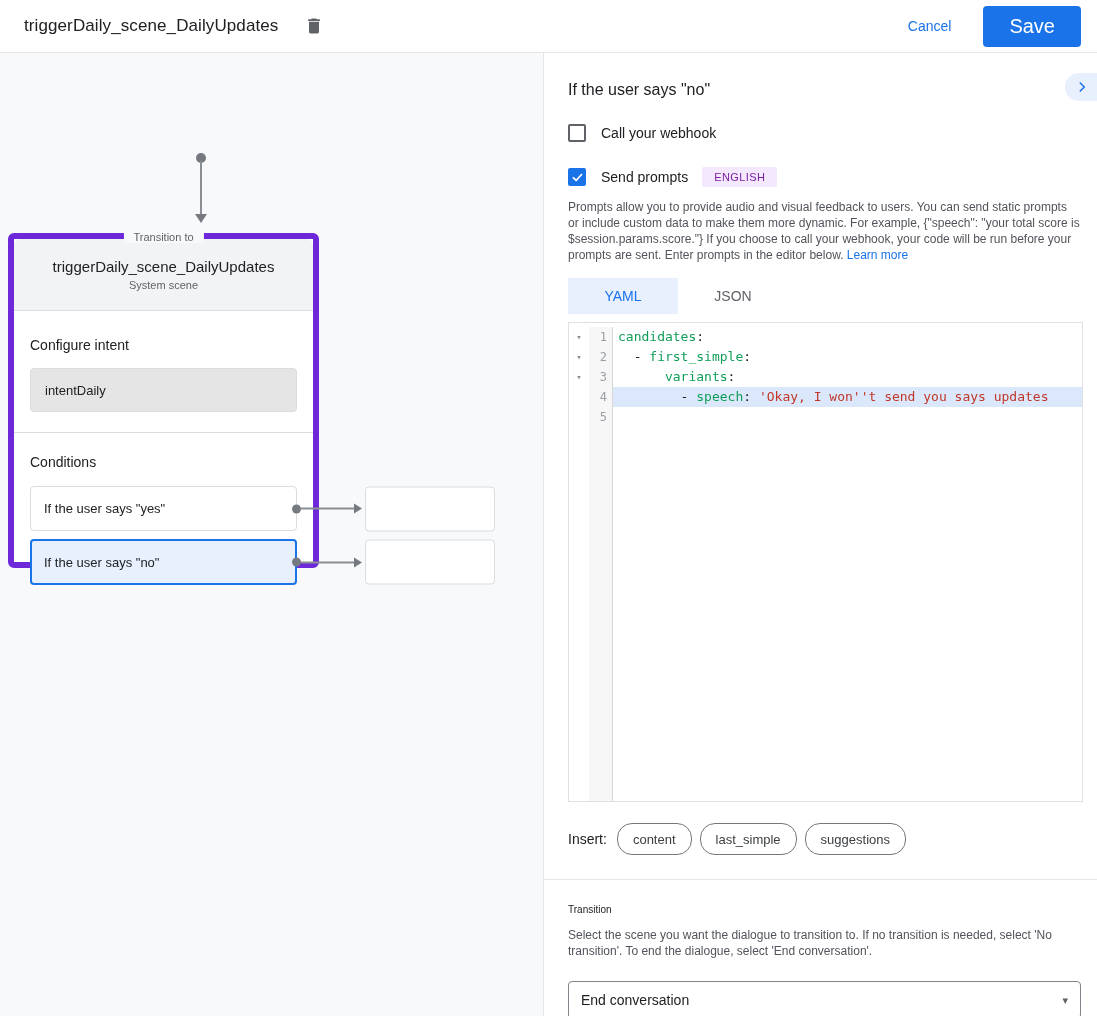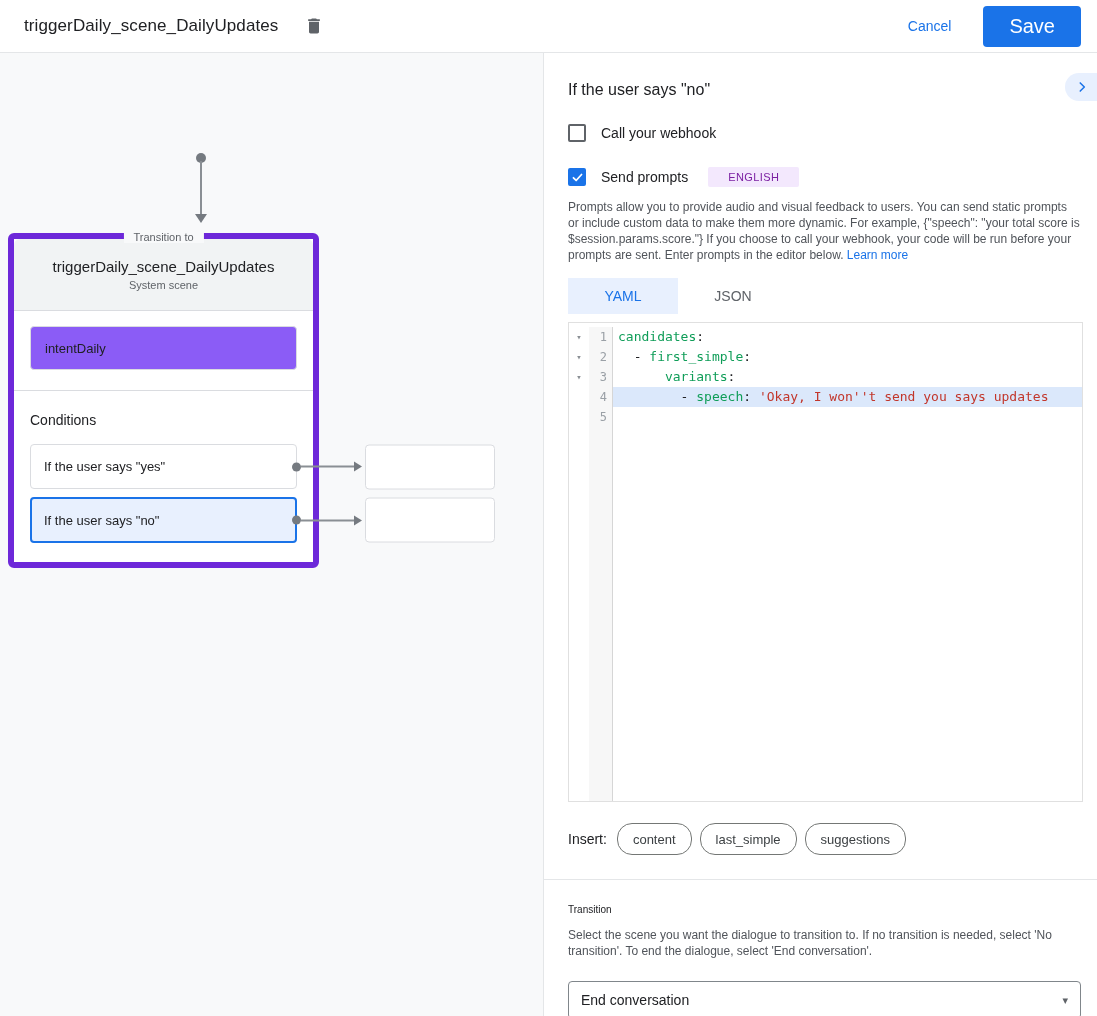--- a/index.html
+++ b/index.html
@@ -34,21 +34,21 @@
   .v-arrow .line { position:absolute; left:4px; top:8px; width:2px; height:53px; background:#8a8f94; }
   .v-arrow .head { position:absolute; left:-1px; top:61px; width:0; height:0;
     border-left:6px solid transparent; border-right:6px solid transparent; border-top:9px solid #757a80; }
 
   .scene-card { position:absolute; left:8px; top:180px; width:311px; height:335px; background:#fff;
     border:6px solid #6d28d9; border-radius:6px; }
   .scene-card-header { height:72px; background:#f1f3f4; border-bottom:1px solid #dadce0;
     border-radius:6px 6px 0 0; display:flex; flex-direction:column; align-items:center; justify-content:center; }
   .scene-card-body { padding:0 16px; }
   .section-heading { font-size:14px; color:#202124; }
-  .intent-box { margin-top:15px; height:44px; border:1px solid #dadce0; border-radius:4px; background:#8b5cf6;
+  .intent-box { margin-top:15px; height:44px; border:1px solid #dadce0; border-radius:4px; background:#e5e5e5;
     display:flex; align-items:center; padding:0 14px; font-size:13px; cursor:pointer; }
   .card-divider { margin:20px -16px 0 -16px; border-top:1px solid #dadce0; }
 
   .cond-row { position:relative; margin-top:16px; }
   .cond-row + .cond-row { margin-top:8px; }
   .cond-box { height:45px; border:1px solid #dadce0; border-radius:4px; background:#fff;
     display:flex; align-items:center; padding:0 13px; font-size:13px; cursor:pointer; }
   .cond-row.selected .cond-box { background:#e8f0fe; border:2px solid #1a73e8; height:46px; padding:0 12px; }
   .connector { position:absolute; left:100%; top:50%; transform:translateY(-50%);
     display:flex; align-items:center; }
@@ -66,22 +66,22 @@
   .panel-title { font-size:16px; }
   .collapse-pill { position:absolute; right:0; top:20px; width:32px; height:28px; background:#e8f0fe;
     border:none; border-radius:14px 0 0 14px; display:flex; align-items:center; justify-content:flex-start;
     padding-left:10px; cursor:pointer; }
 
   .check-row { display:flex; align-items:center; margin-top:25px; }
   .checkbox { width:18px; height:18px; border:2px solid #5f6368; border-radius:2px; background:#fff;
     flex:0 0 auto; cursor:pointer; display:flex; align-items:center; justify-content:center; }
   .checkbox.checked { background:#1a73e8; border-color:#1a73e8; }
   .check-label { font-size:14px; font-weight:500; margin-left:15px; }
-  .lang-badge { margin-left:20px; background:#f3e8fd; color:#7b1fa2; font-size:11px; font-weight:500;
-    letter-spacing:.4px; padding:4px 20px; border-radius:2px; }
+  .lang-badge { margin-left:14px; background:#f3e8fd; color:#7b1fa2; font-size:11px; font-weight:500;
+    letter-spacing:.4px; padding:4px 12px; border-radius:2px; }
 
   .desc { margin-top:12px; font-size:12px; line-height:16px; color:#50545a; max-width:515px; }
   .link { color:#1a73e8; text-decoration:none; cursor:pointer; }
 
   .tabs { display:flex; margin-top:15px; }
   .tab { width:110px; height:36px; display:flex; align-items:center; justify-content:center;
     font-size:14px; font-weight:500; color:#5f6368; cursor:pointer; }
   .tab.active { color:#1a73e8; background:#e8f0fe; }
 
   .editor { margin-top:8px; width:515px; height:480px; border:1px solid #e0e0e0; background:#fff;
@@ -138,20 +138,21 @@
     <div class="head"></div>
   </div>
 
   <div class="scene-card">
     <span class="legend">Transition to</span>
     <div class="scene-card-header">
       <div class="node-name">triggerDaily_scene_DailyUpdates</div>
       <div class="node-type">System scene</div>
     </div>
     <div class="scene-card-body">
+      <div class="section-heading" style="margin-top:26px">Configure intent</div>
       <div class="intent-box">
         <span>intentDaily</span>
       </div>
       <div class="card-divider"></div>
       <div class="section-heading" style="margin-top:21px">Conditions</div>
       <div id="conditions-list">
           <div class="cond-row">
             <div class="cond-box">If the user says "yes"</div>
             <div class="connector">
               <div class="dot"></div>

